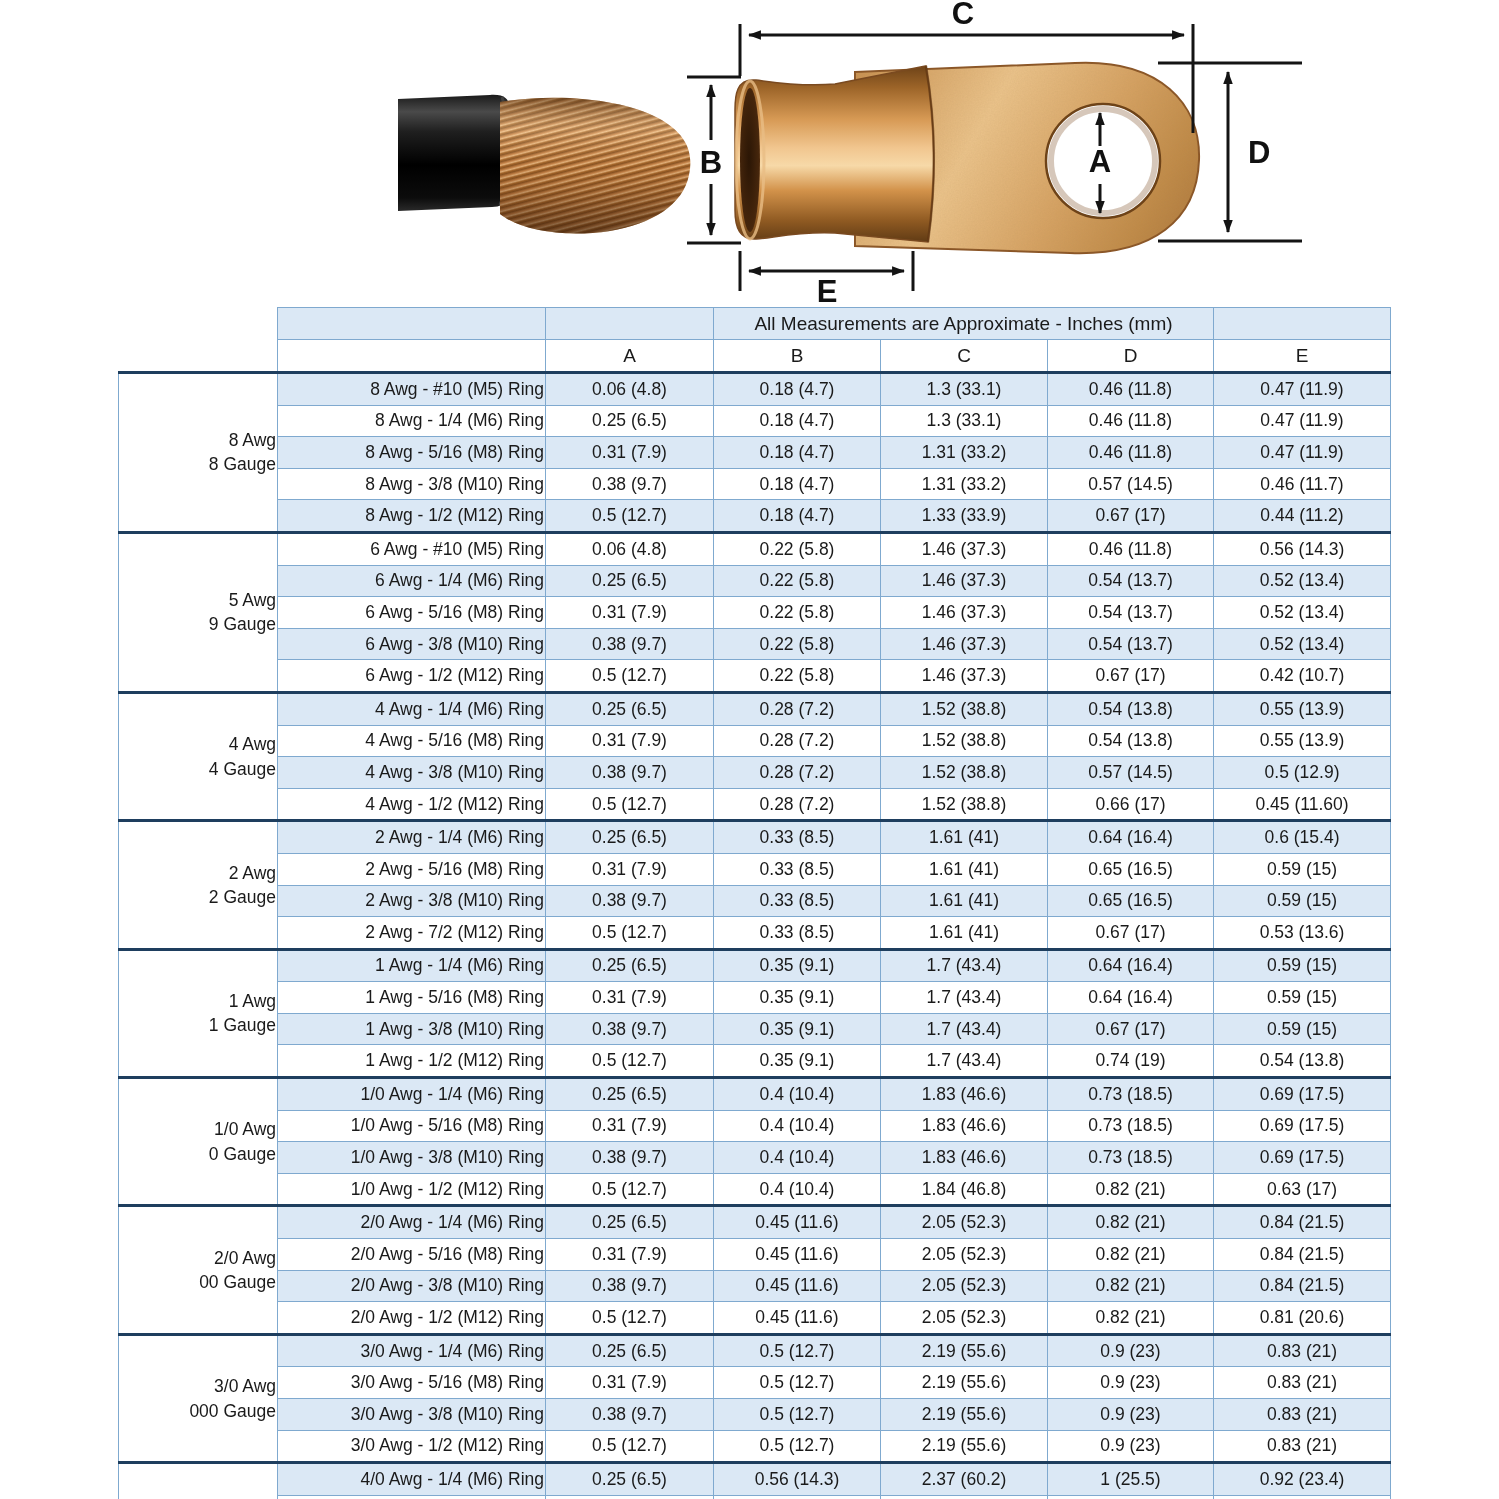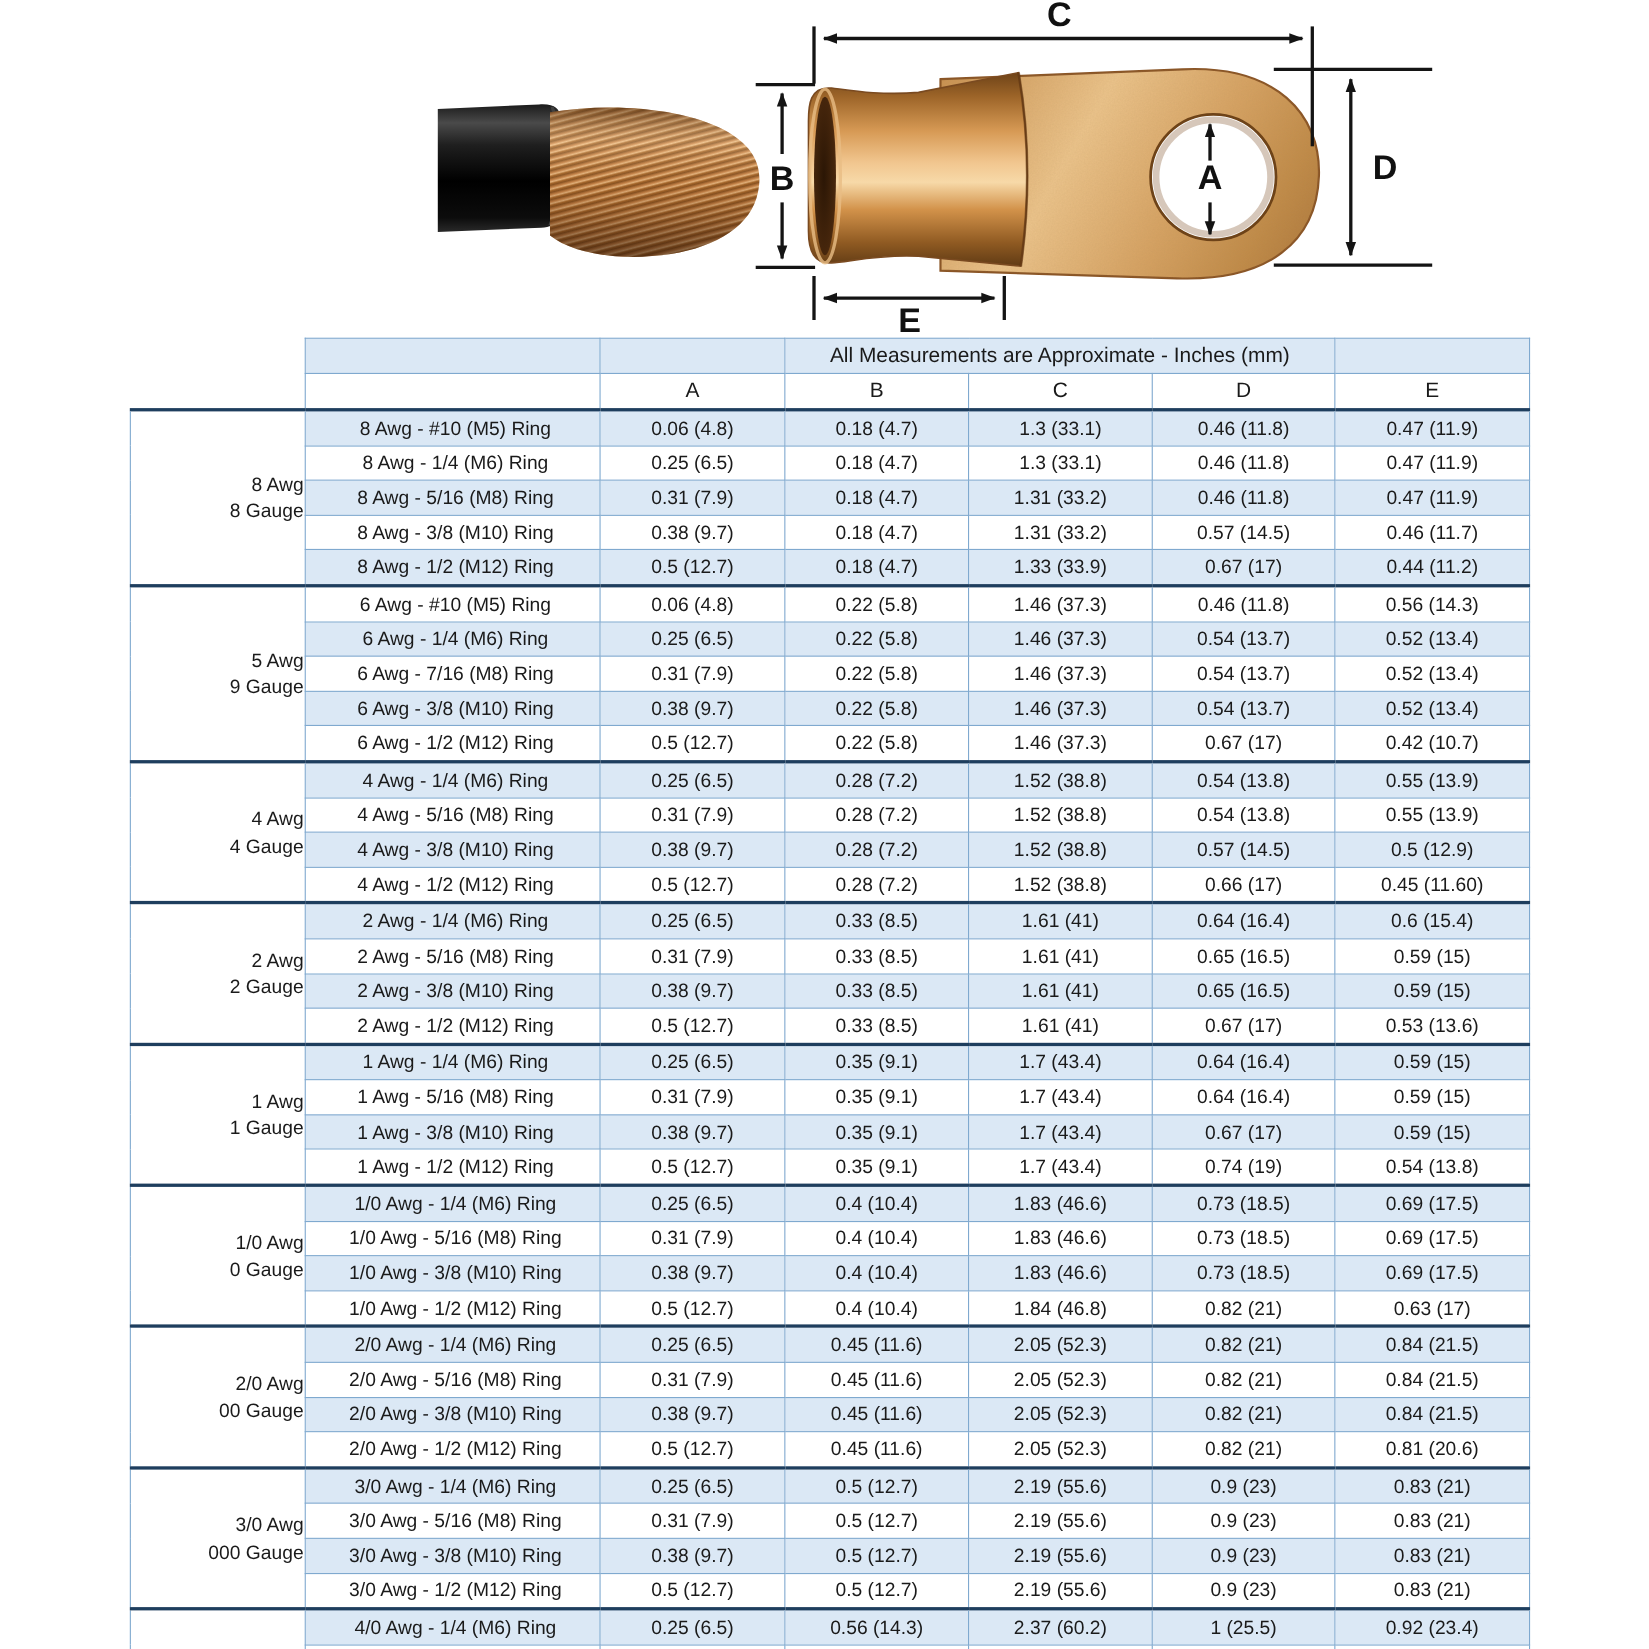--- a/index.html
+++ b/index.html
@@ -18,21 +18,21 @@
     border:1px solid #7fa9cf; font-weight:normal; color:#1a1a1a;
     overflow:hidden; white-space:nowrap;
   }
   .spec .ghost { border:none; background:#ffffff; }
   .spec thead th { height:29px;text-align:center; }
   .note-cell { background:#dbe8f5; font-size:19px; text-align:center; }
   .blank-blue { background:#dbe8f5; }
   .blank-white { background:#ffffff; }
   .letter { background:#ffffff; font-size:19px; text-align:center; }
   .spec tbody td, .spec tbody th { height:28.6px; font-size:17.5px; }
-  .row-label { text-align:center; padding-left:6px; background:#ffffff; }
+  .row-label { text-align:right; padding-left:6px; background:#ffffff; }
   .val { text-align:center; background:#ffffff; }
   tr.alt td { background:#dbe8f5; }
   .gauge-cell {
     background:#ffffff; font-weight:bold; font-size:19px;
     text-align:right; vertical-align:middle; line-height:1.4;
   }
   tr.group-start td, tr.group-start th { border-top:3px solid #1e3e5e; }
   .spec tbody tr:last-child td, .spec tbody tr:last-child th { border-bottom:2px solid #7fa9cf; }
 
   .dim-line { stroke:#141414; stroke-width:3; fill:none; }
@@ -260,21 +260,21 @@
           </tr>
           <tr class="alt">
             <td class="row-label">6 Awg - 1/4 (M6) Ring</td>
             <td class="val">0.25 (6.5)</td>
             <td class="val">0.22 (5.8)</td>
             <td class="val">1.46 (37.3)</td>
             <td class="val">0.54 (13.7)</td>
             <td class="val">0.52 (13.4)</td>
           </tr>
           <tr>
-            <td class="row-label">6 Awg - 7/16 (M8) Ring</td>
+            <td class="row-label">6 Awg - 5/16 (M8) Ring</td>
             <td class="val">0.31 (7.9)</td>
             <td class="val">0.22 (5.8)</td>
             <td class="val">1.46 (37.3)</td>
             <td class="val">0.54 (13.7)</td>
             <td class="val">0.52 (13.4)</td>
           </tr>
           <tr class="alt">
             <td class="row-label">6 Awg - 3/8 (M10) Ring</td>
             <td class="val">0.38 (9.7)</td>
             <td class="val">0.22 (5.8)</td>
@@ -348,21 +348,21 @@
           </tr>
           <tr class="alt">
             <td class="row-label">2 Awg - 3/8 (M10) Ring</td>
             <td class="val">0.38 (9.7)</td>
             <td class="val">0.33 (8.5)</td>
             <td class="val">1.61 (41)</td>
             <td class="val">0.65 (16.5)</td>
             <td class="val">0.59 (15)</td>
           </tr>
           <tr>
-            <td class="row-label">2 Awg - 1/2 (M12) Ring</td>
+            <td class="row-label">2 Awg - 7/2 (M12) Ring</td>
             <td class="val">0.5 (12.7)</td>
             <td class="val">0.33 (8.5)</td>
             <td class="val">1.61 (41)</td>
             <td class="val">0.67 (17)</td>
             <td class="val">0.53 (13.6)</td>
           </tr>
           <tr class="group-start alt">
             <th class="gauge-cell" rowspan="4">
               <div>1 Awg</div>
               <div>1 Gauge</div>

